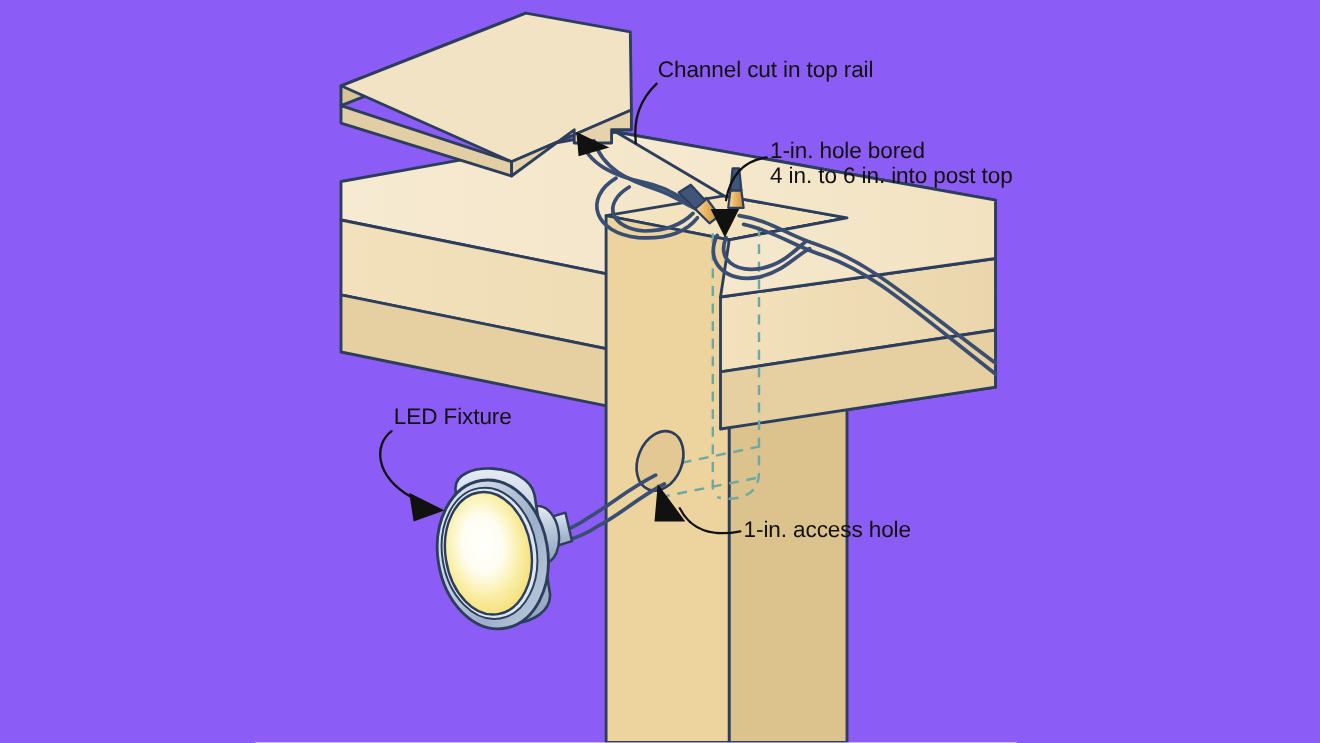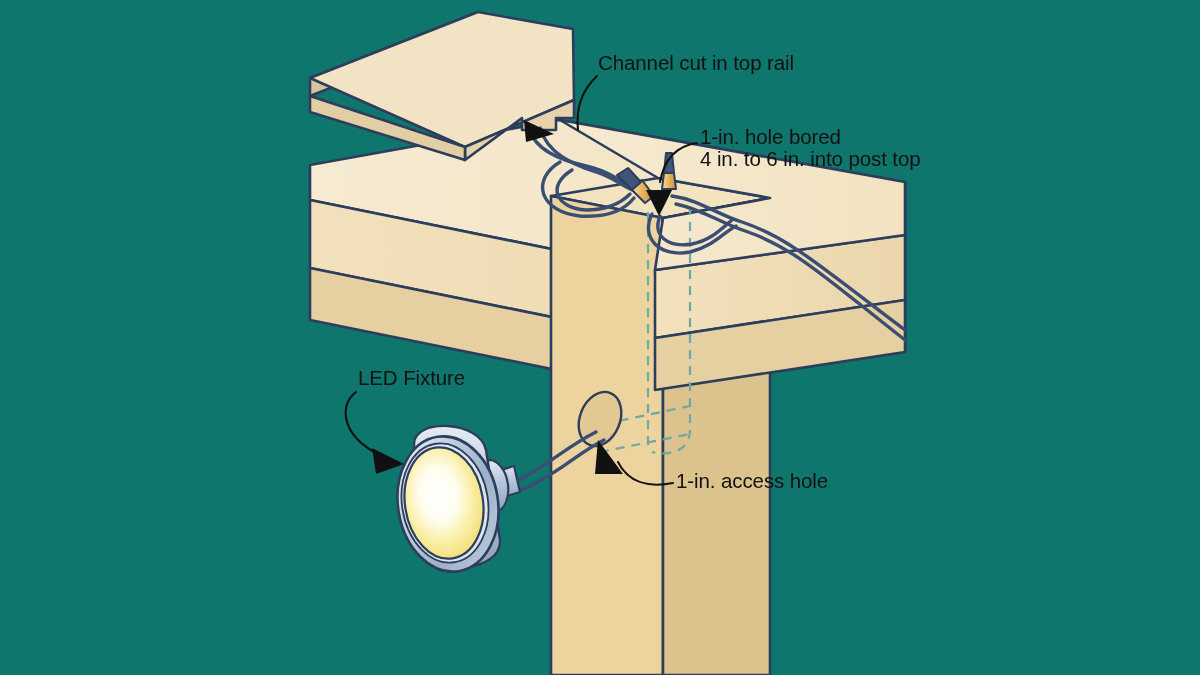--- a/index.html
+++ b/index.html
@@ -1,19 +1,19 @@
 <!DOCTYPE html>
 <html><head>
 <meta charset="utf-8">
 <title>Deck Rail LED Wiring Detail</title>
 <style>
   html,body{margin:0;padding:0;background:#ffffff;}
   body{width:1200px;height:675px;overflow:hidden;
        font-family:"Liberation Sans","DejaVu Sans",sans-serif;}
-  #stage{position:relative;width:1200px;height:675px;background:#0f766e;}
+  #stage{position:relative;width:1200px;height:675px;background:#8b5cf6;}
   #stage svg{position:absolute;top:0;left:0;display:block;}
   .callout{font-family:"Liberation Sans","DejaVu Sans",sans-serif;
            font-size:20.5px;fill:#111111;letter-spacing:-0.1px;}
 </style>
 </head>
 <body>
 
 <div id="stage">
 <svg width="1200" height="675" viewBox="0 0 1200 675">
 

